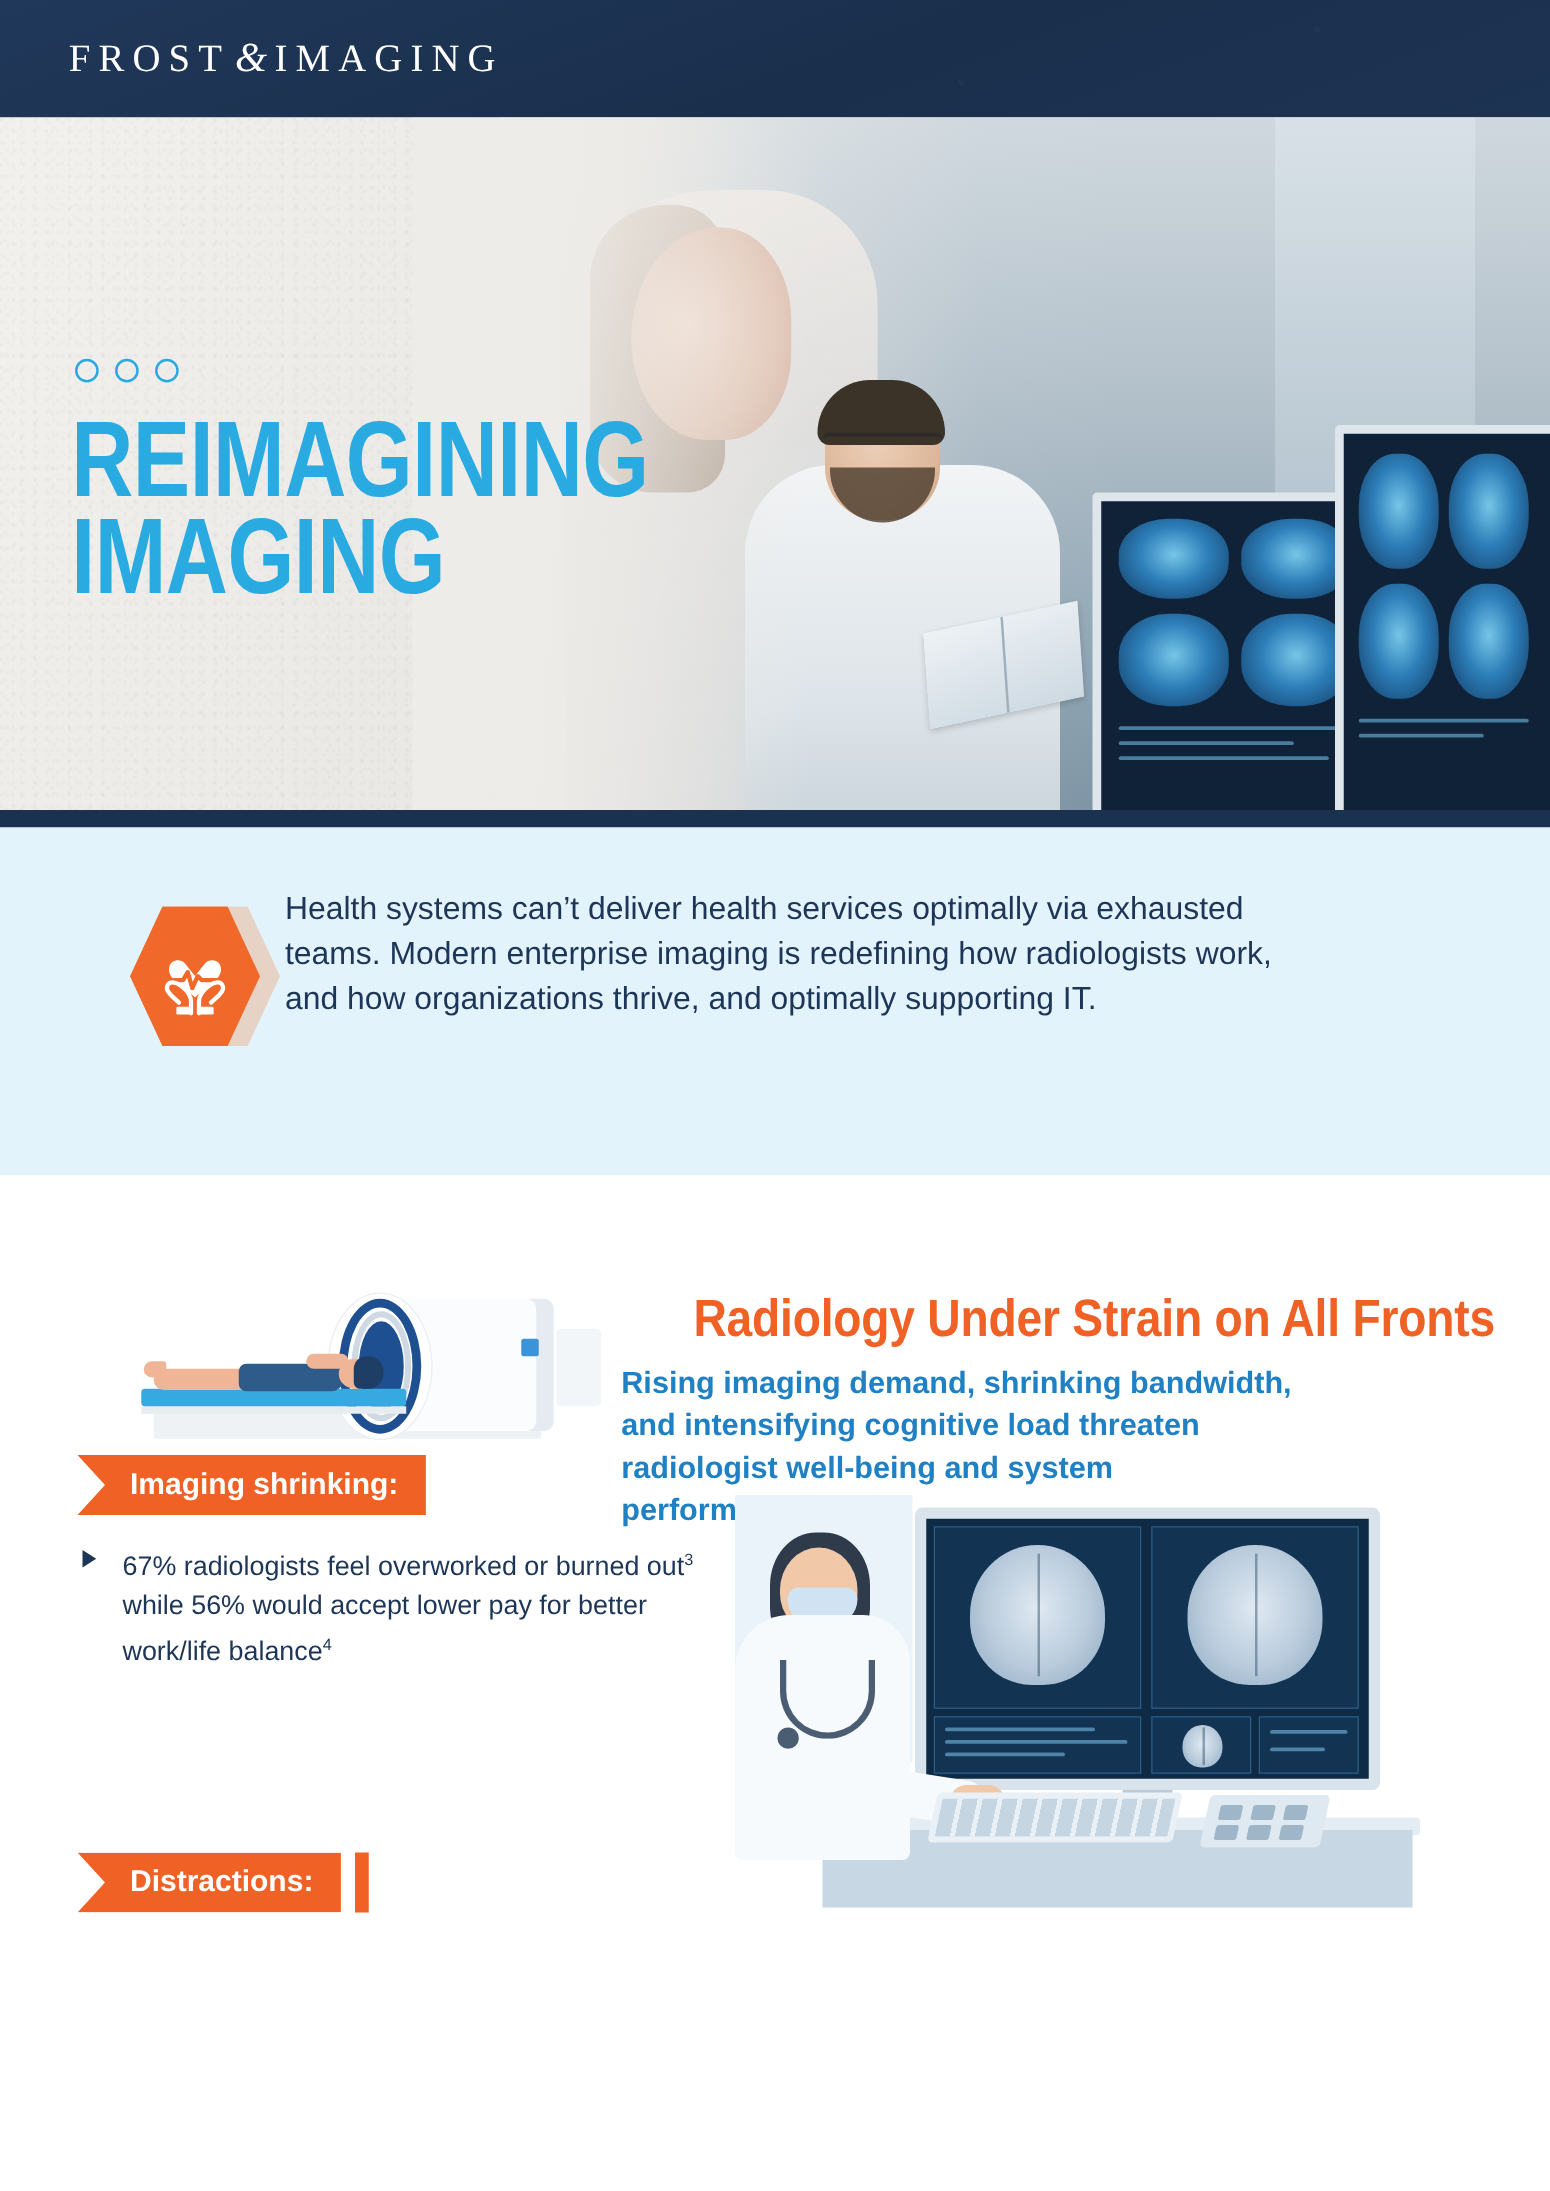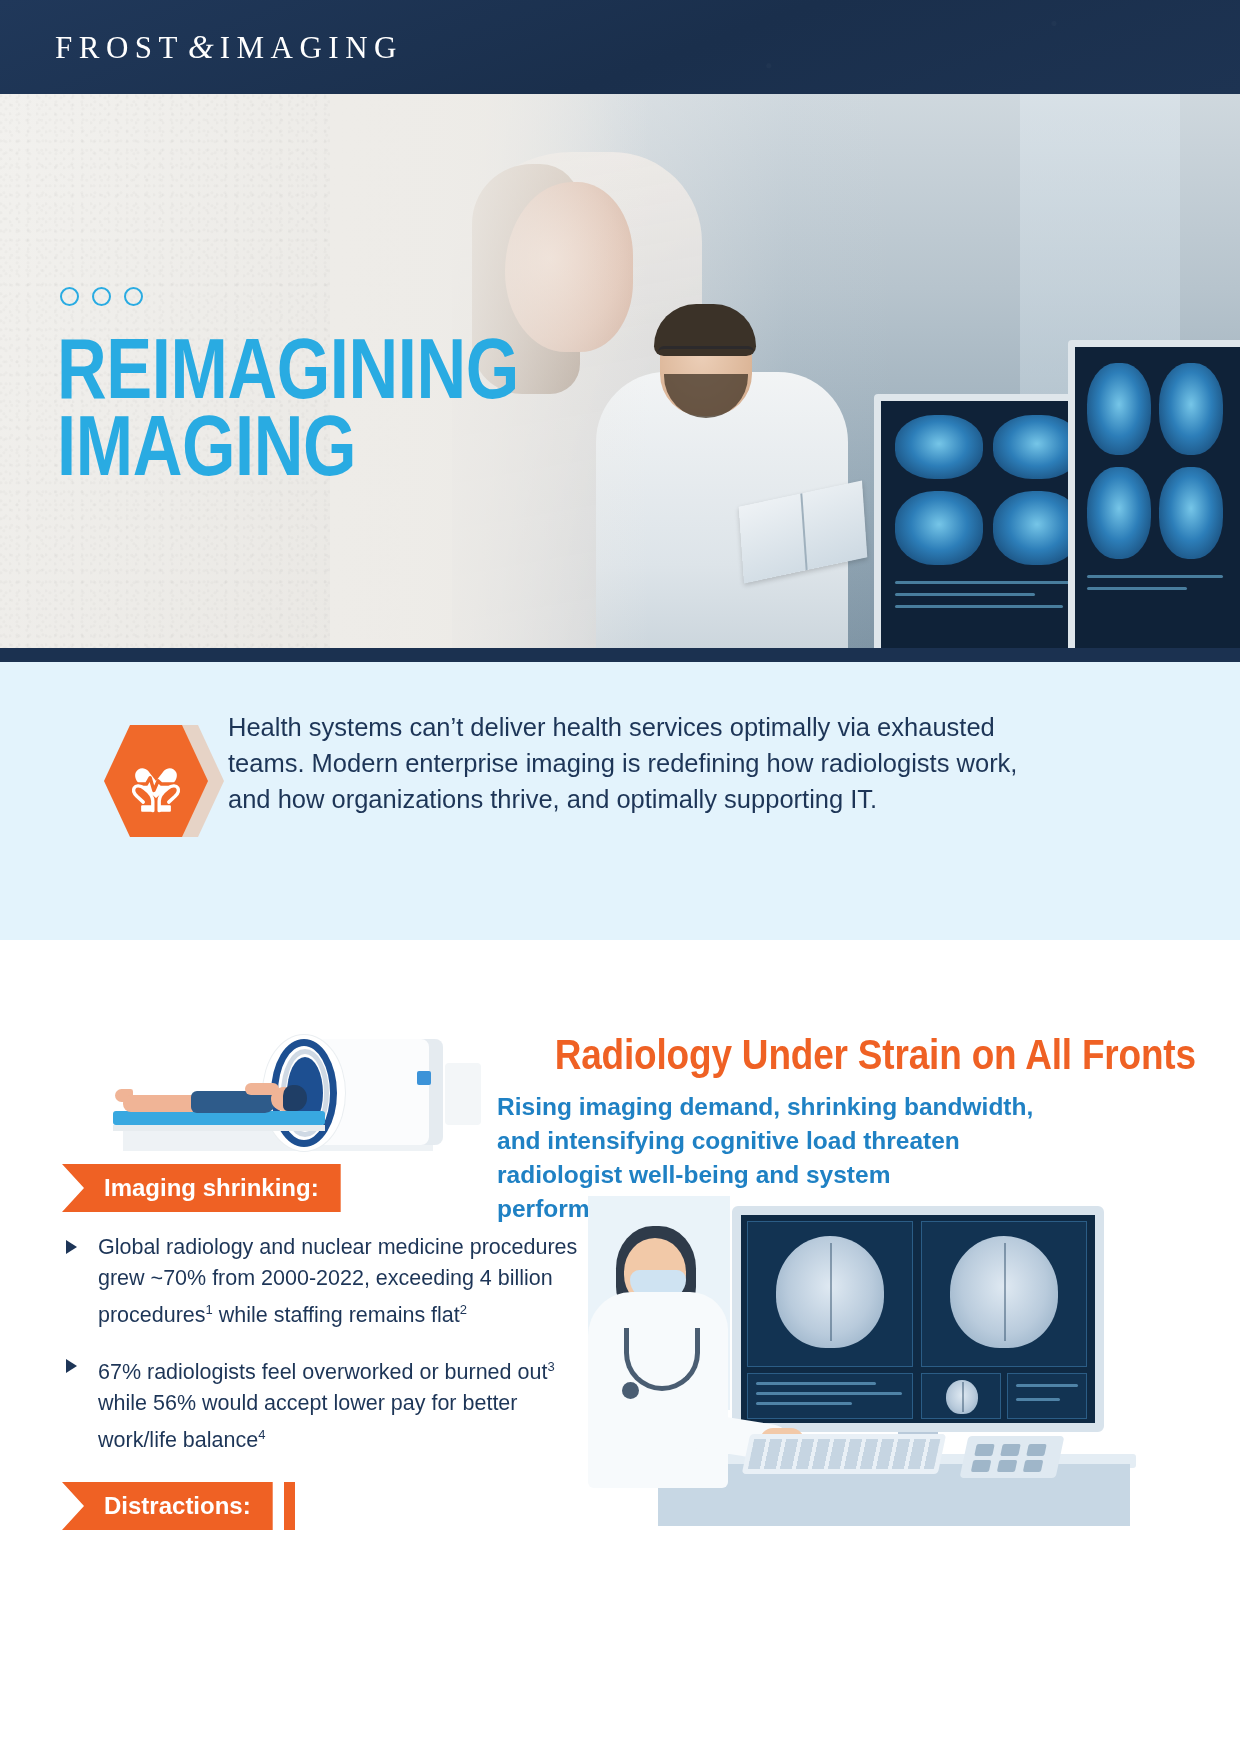--- a/index.html
+++ b/index.html
@@ -719,24 +719,20 @@
 <div class="statement">Rising imaging demand, shrinking bandwidth, and intensifying cognitive load threaten radiologist well-being and system performance.</div>
 
 <div class="ribbon ribbon-overload">
   <div class="flag">
     <span>Imaging shrinking:</span>
   </div>
   <div class="tick"></div>
 </div>
 
 <div class="bullets">
-  <div class="bullet">
-    <span class="marker"></span>
-    <span>Global radiology and nuclear medicine procedures grew ~70% from 2000-2022, exceeding 4 billion procedures</span><sup>1</sup><span> while staffing remains flat</span><sup>2</sup>
-  </div>
   <div class="bullet">
     <span class="marker"></span>
     <span>67% radiologists feel overworked or burned out</span><sup>3</sup><span> while 56% would accept lower pay for better work/life balance</span><sup>4</sup>
   </div>
 </div>
 
 <div class="workstation">
   <div class="ws-wall"></div>
   <div class="ws-monitor">
     <div class="ws-panel" style="left:6px; top:6px; width:166px; height:146px;">

